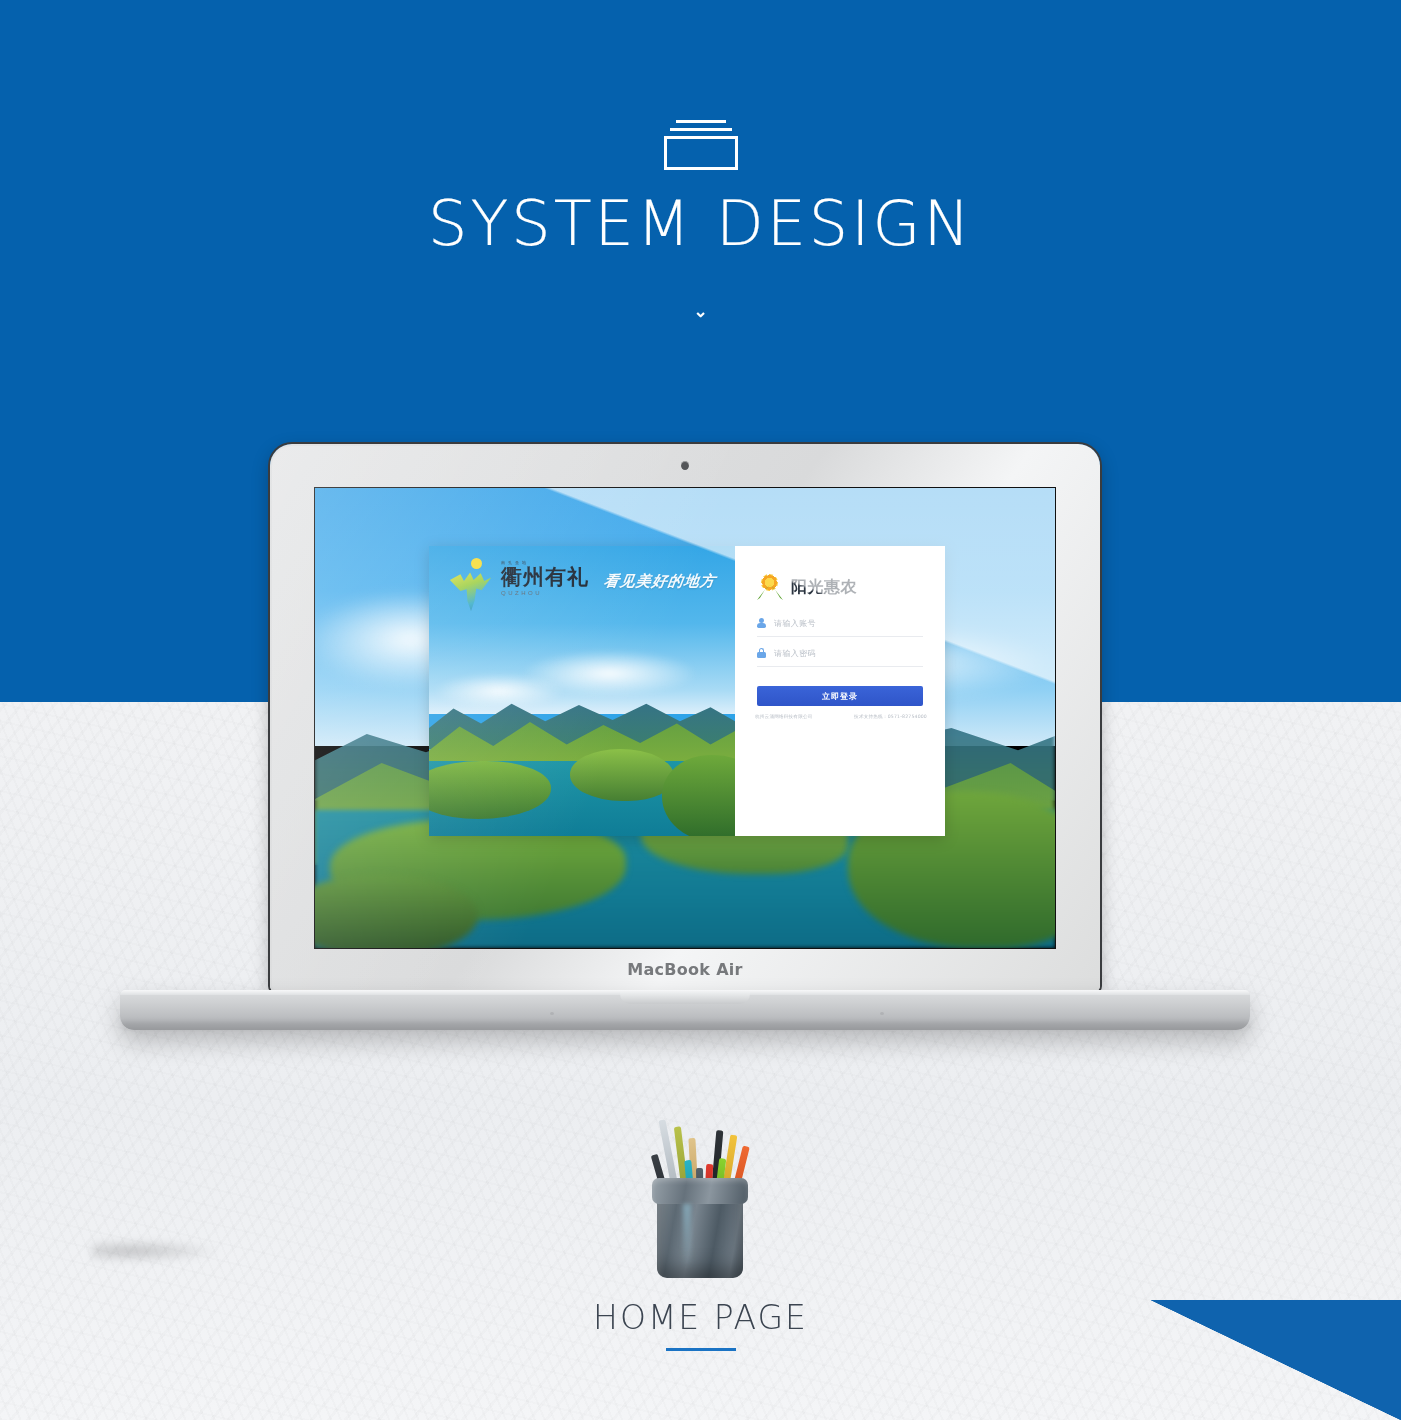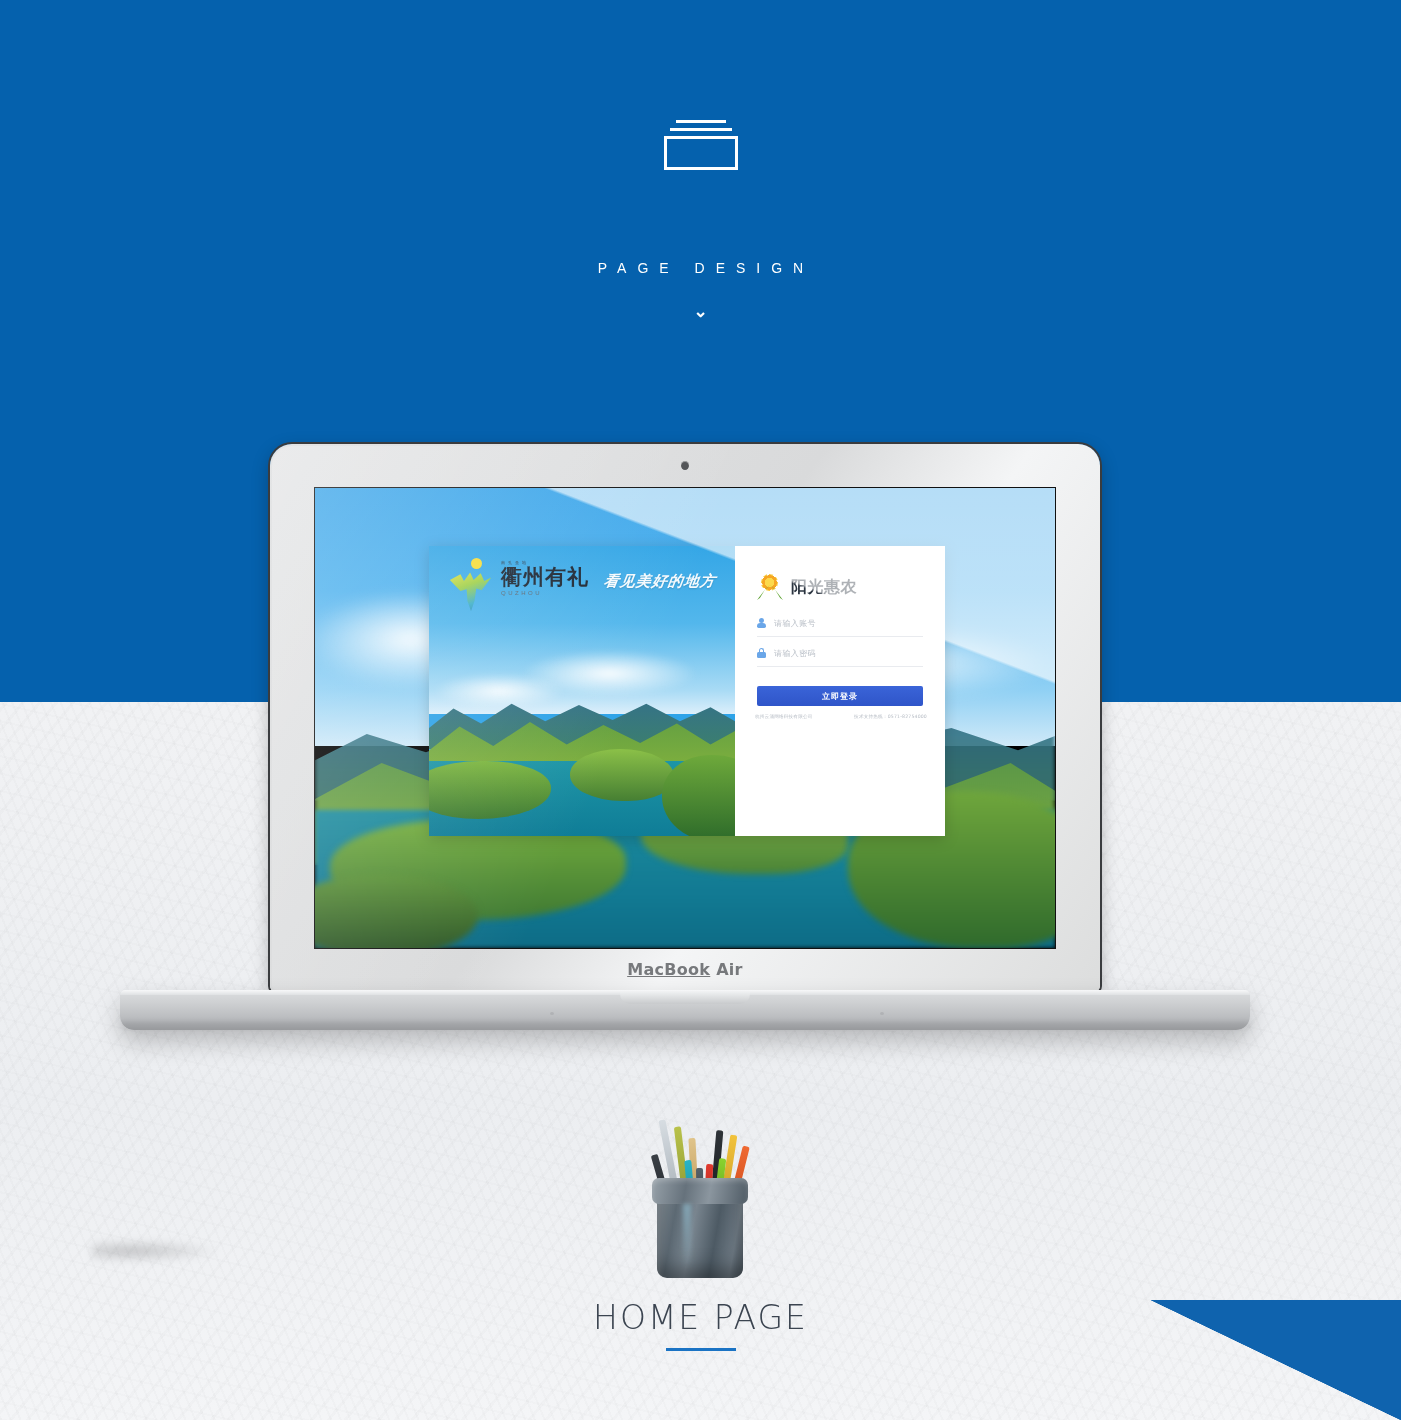--- a/index.html
+++ b/index.html
@@ -254,21 +254,21 @@
   .foot{position:absolute;top:22px;width:4px;height:3px;border-radius:50%;background:#b0b2b5;}
   .foot.fa{left:430px;}
   .foot.fb{left:760px;}
   .baseline{position:absolute;left:0;top:579px;width:1130px;height:7px;
     background:linear-gradient(rgba(0,0,0,.10),rgba(0,0,0,0));filter:blur(3px);}
   .modelname{
     position:absolute;left:0;top:516px;width:1130px;text-align:center;
     font-size:16px;color:#77797c;letter-spacing:.3px;
     font-family:"DejaVu Sans","Liberation Sans",sans-serif;
   }
-  .modelname b{font-weight:700;text-decoration:underline;}
+  .modelname b{font-weight:700;}
   .modelname span{font-weight:700;}
 
   
   .penbox{position:absolute;left:645px;top:1118px;width:110px;height:160px;}
   .pen{position:absolute;bottom:52px;width:7px;border-radius:2px;transform-origin:bottom center;}
   .jar{
     position:absolute;left:12px;bottom:0;width:86px;height:90px;
     background:linear-gradient(100deg,#8a949c 0%,#5d6a74 22%,#79858f 42%,#4d5a64 66%,#6e7a84 86%,#424e58 100%);
     border-radius:6px 6px 10px 10px;
     box-shadow:inset 0 -10px 18px rgba(0,0,0,.35), inset 0 6px 10px rgba(255,255,255,.18);
@@ -309,21 +309,21 @@
 <body>
 
 <div class="hero">
 
   <div class="hdr-icon">
     <i class="l1"></i>
       <i class="l2"></i>
       <i class="bx"></i>
   </div>
 
-  <div class="title-sub">PAGE DESIGN</div>
+  <div class="title-main">SYSTEM DESIGN</div>
   <div class="chev">⌄</div>
 
 </div>
 
 <div class="lower">
   <div class="corner-wedge"></div>
 </div>
 
 <div class="laptop">
 

